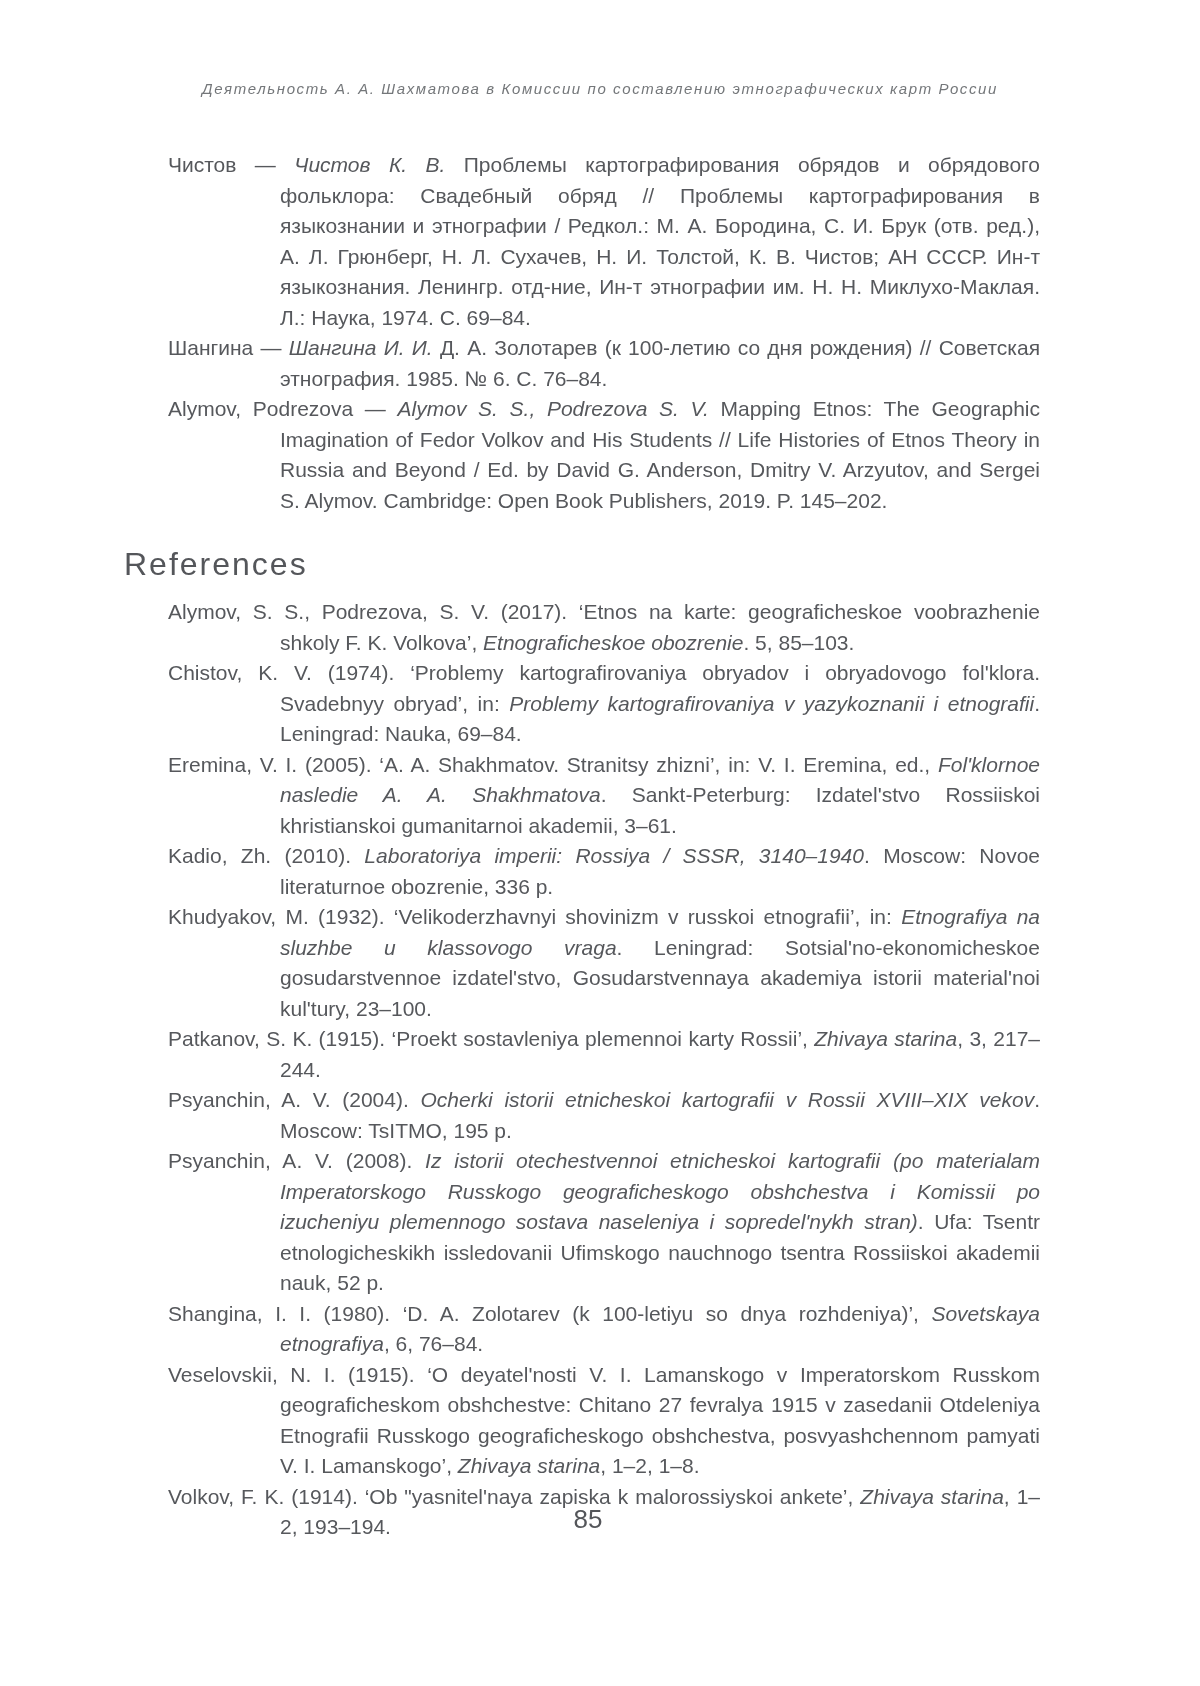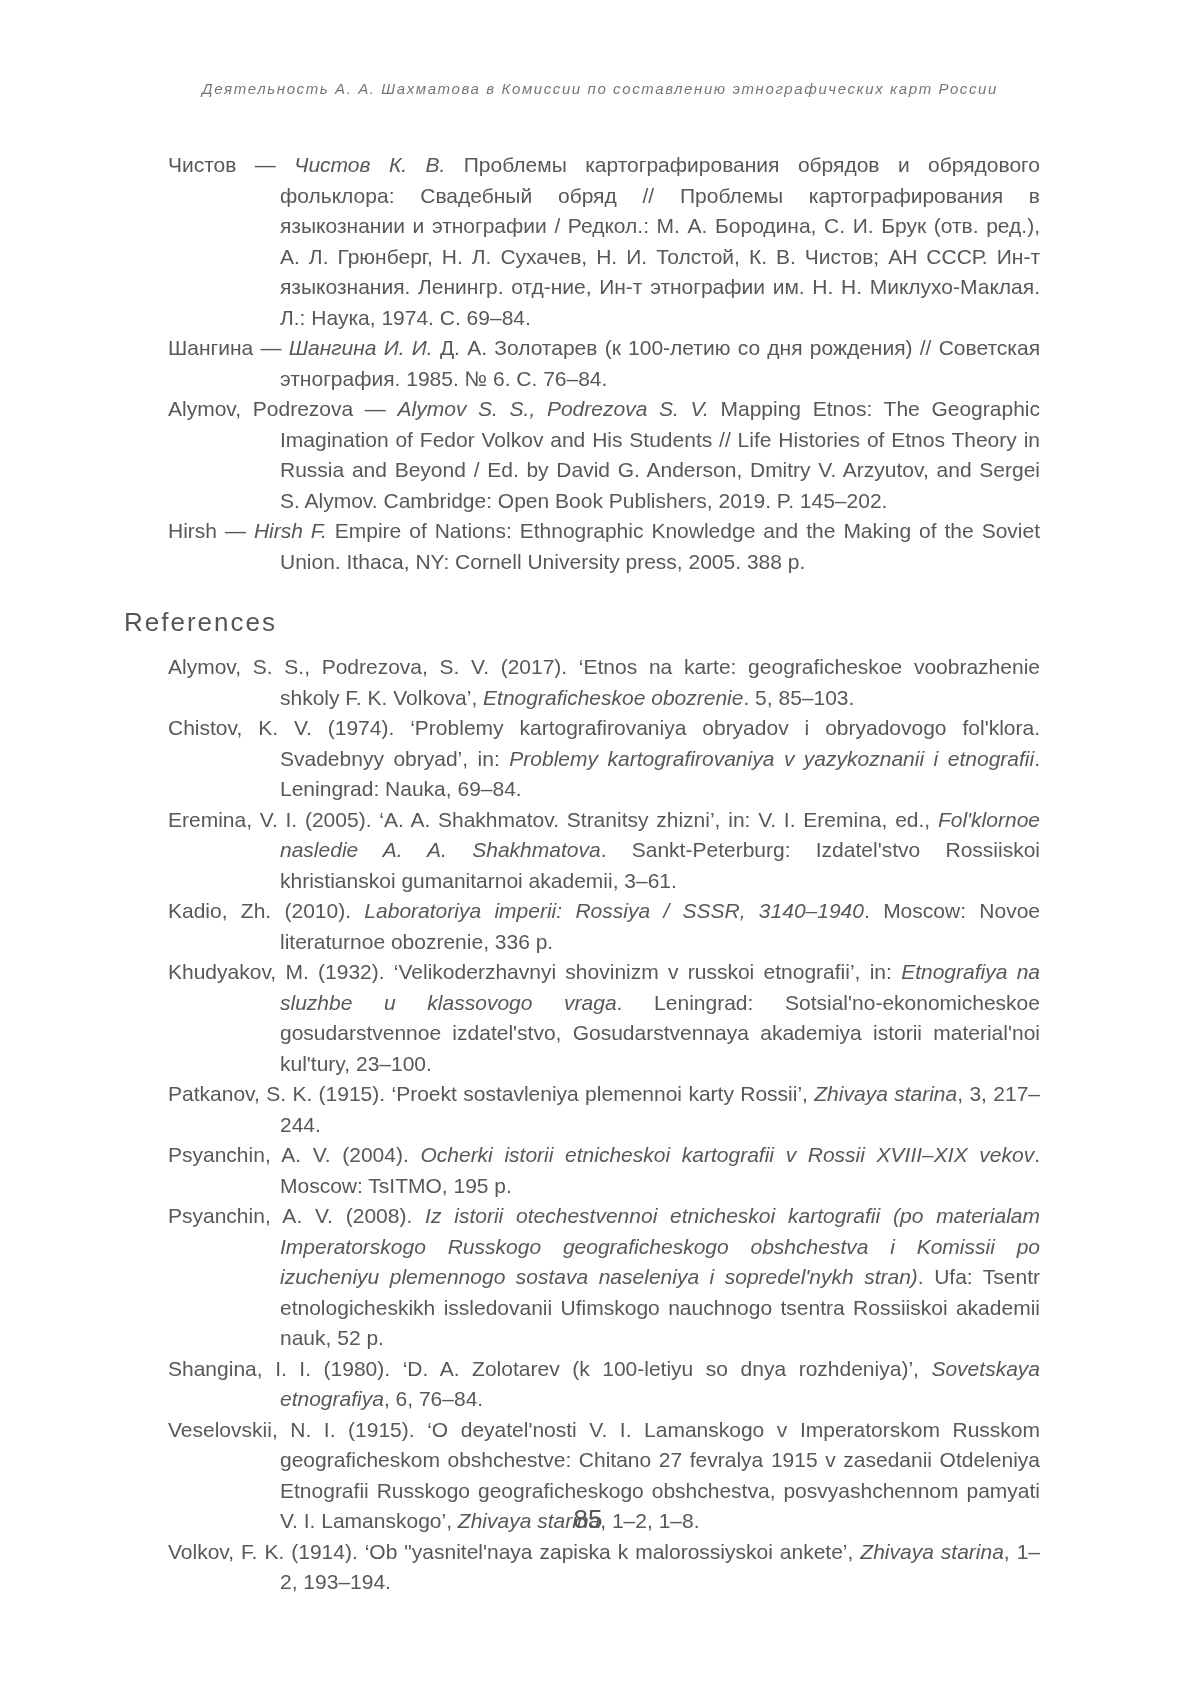--- a/index.html
+++ b/index.html
@@ -30,21 +30,21 @@
     font-size:21px;
     line-height:30.5px;
     text-align:justify;
     padding-left:112px;
     text-indent:-112px;
     color:#56585c;
   }
   .entry .it { font-style:italic; }
   .refs-heading {
     margin:30px 0 14px -44px;
-    font-size:26px;
+    font-size:32px;
     font-weight:400;
     letter-spacing:2px;
     color:#54565a;
   }
   .page-number {
     position:absolute;
     top:1504px; left:0; width:1176px;
     text-align:center;
     font-size:26px;
     color:#54565a;
@@ -54,21 +54,20 @@
 <body>
 
 <div class="page-root">
   <div class="running-header">Деятельность А. А. Шахматова в Комиссии по составлению этнографических карт России</div>
 
   <div class="content">
     <div id="biblio">
         <p class="entry"><span>Чистов — </span><span class="it">Чистов К. В.</span><span> Проблемы картографирования обрядов и обрядового фольклора: Свадебный обряд // Проблемы картографирования в языкознании и этнографии / Редкол.: М. А. Бородина, С. И. Брук (отв. ред.), А. Л. Грюнберг, Н. Л. Сухачев, Н. И. Толстой, К. В. Чистов; АН СССР. Ин-т языкознания. Ленингр. отд-ние, Ин-т этнографии им. Н. Н. Миклухо-Маклая. Л.: Наука, 1974. С. 69–84.</span></p>
         <p class="entry"><span>Шангина — </span><span class="it">Шангина И. И.</span><span> Д. А. Золотарев (к 100-летию со дня рождения) // Советская этнография. 1985. № 6. С. 76–84.</span></p>
         <p class="entry"><span>Alymov, Podrezova — </span><span class="it">Alymov S. S., Podrezova S. V.</span><span> Mapping Etnos: The Geographic Imagination of Fedor Volkov and His Students // Life Histories of Etnos Theory in Russia and Beyond / Ed. by David G. Anderson, Dmitry V. Arzyutov, and Sergei S. Alymov. Cambridge: Open Book Publishers, 2019. P. 145–202.</span></p>
-        <p class="entry"><span>Hirsh — </span><span class="it">Hirsh F.</span><span> Empire of Nations: Ethnographic Knowledge and the Making of the Soviet Union. Ithaca, NY: Cornell University press, 2005. 388 p.</span></p>
       </div>
 
     <h2 class="refs-heading">References</h2>
 
     <div id="refs">
         <p class="entry"><span>Alymov, S. S., Podrezova, S. V. (2017). ‘Etnos na karte: geograficheskoe voobrazhenie shkoly F. K. Volkova’, </span><span class="it">Etnograficheskoe obozrenie</span><span>. 5, 85–103.</span></p>
         <p class="entry"><span>Chistov, K. V. (1974). ‘Problemy kartografirovaniya obryadov i obryadovogo fol'klora. Svadebnyy obryad’, in: </span><span class="it">Problemy kartografirovaniya v yazykoznanii i etnografii</span><span>. Leningrad: Nauka, 69–84.</span></p>
         <p class="entry"><span>Eremina, V. I. (2005). ‘A. A. Shakhmatov. Stranitsy zhizni’, in: V. I. Eremina, ed., </span><span class="it">Fol'klornoe nasledie A. A. Shakhmatova</span><span>. Sankt-Peterburg: Izdatel'stvo Rossiiskoi khristianskoi gumanitarnoi akademii, 3–61.</span></p>
         <p class="entry"><span>Kadio, Zh. (2010). </span><span class="it">Laboratoriya imperii: Rossiya / SSSR, 3140–1940</span><span>. Moscow: Novoe literaturnoe obozrenie, 336 p.</span></p>
         <p class="entry"><span>Khudyakov, M. (1932). ‘Velikoderzhavnyi shovinizm v russkoi etnografii’, in: </span><span class="it">Etnografiya na sluzhbe u klassovogo vraga</span><span>. Leningrad: Sotsial'no-ekonomicheskoe gosudarstvennoe izdatel'stvo, Gosudarstvennaya akademiya istorii material'noi kul'tury, 23–100.</span></p>

